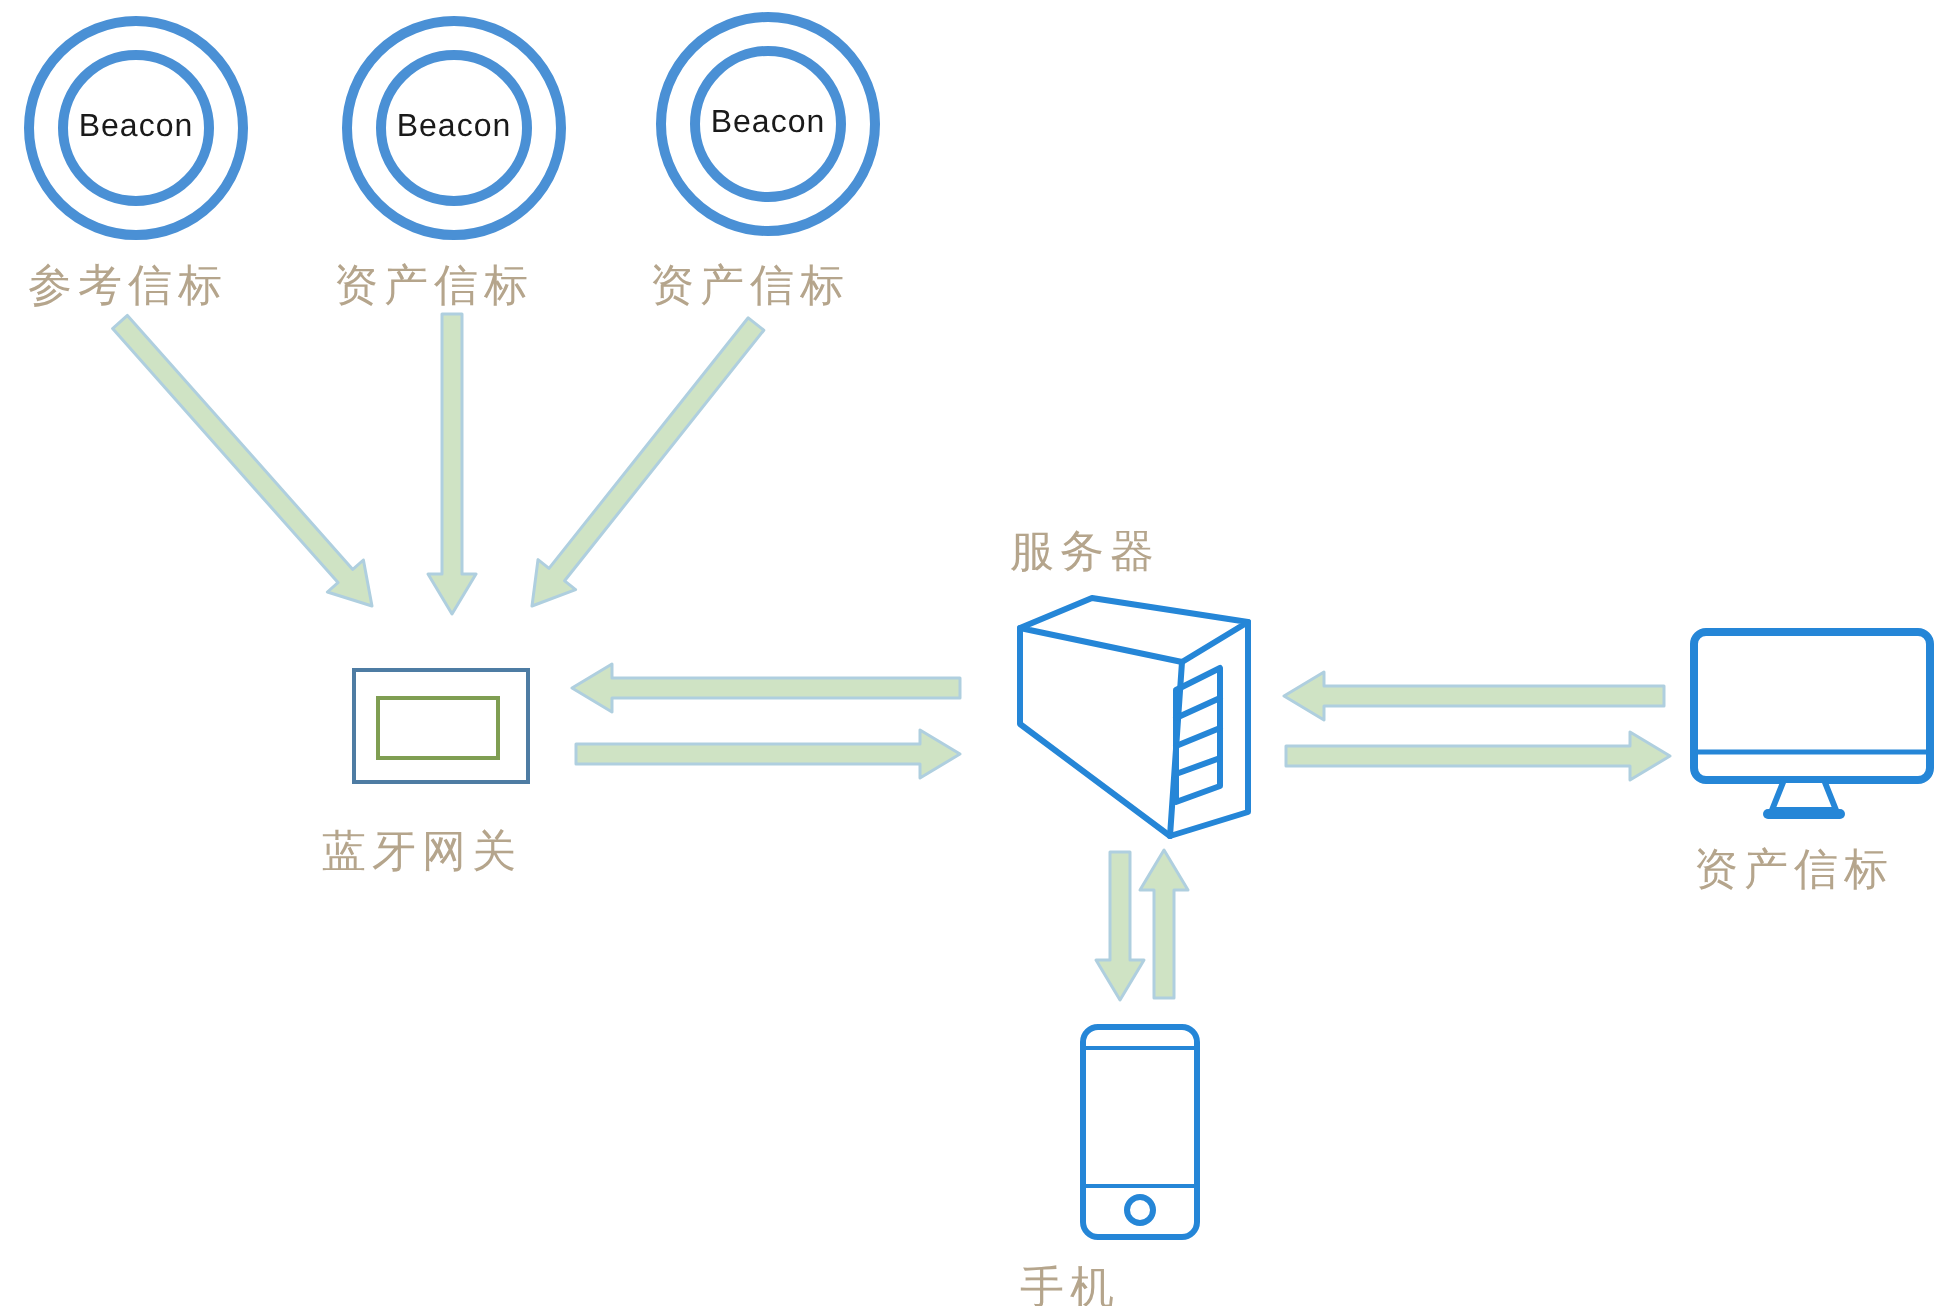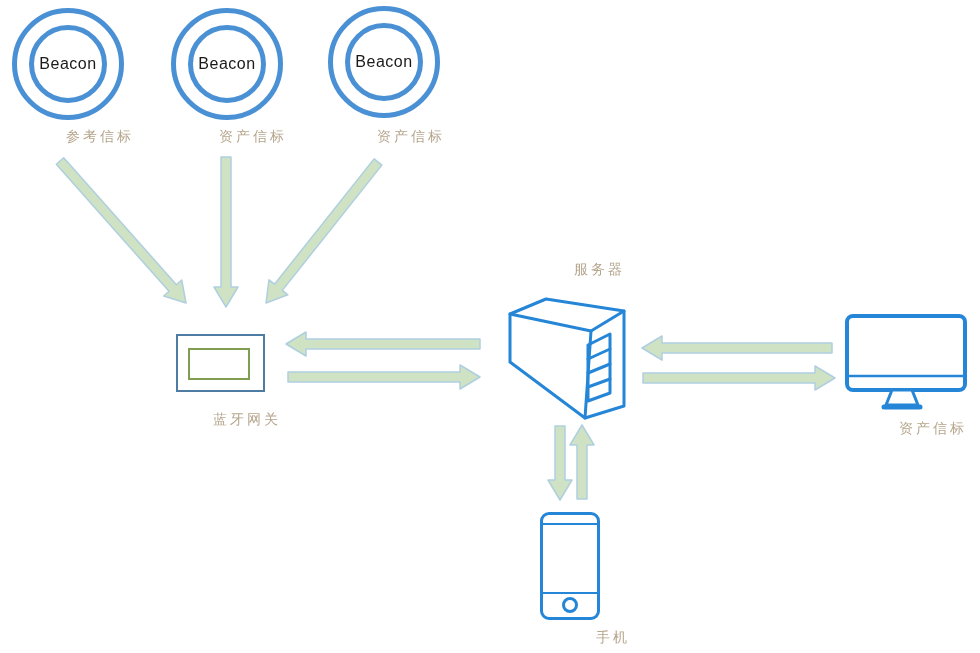--- a/index.html
+++ b/index.html
@@ -40,23 +40,23 @@
     font-size: 16px;
     color: #1a1a1a;
     letter-spacing: 0.5px;
     white-space: nowrap;
   }
 
   
   .node-label {
     position: absolute;
     width: 120px;
-    text-align: right;
+    text-align: left;
     font-family: Liberation Mono, monospace;
-    font-size: 14px;
+    font-size: 22px;
     letter-spacing: 3px;
     color: #b5a58c;
     white-space: nowrap;
   }
 
   
   .gateway-box {
     position: absolute;
     left: 176px; top: 334px;
     width: 89px; height: 58px;

